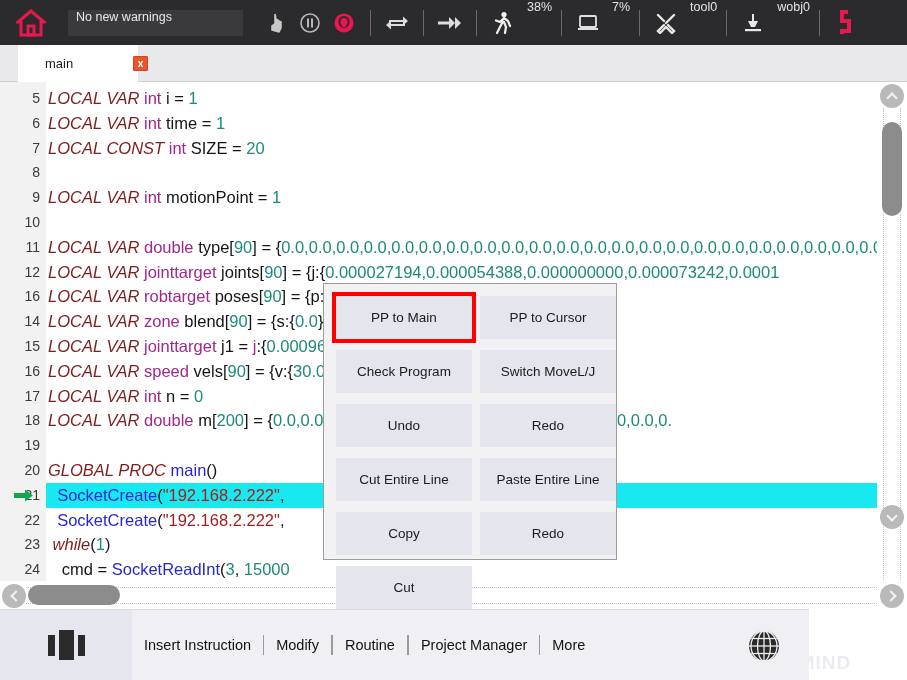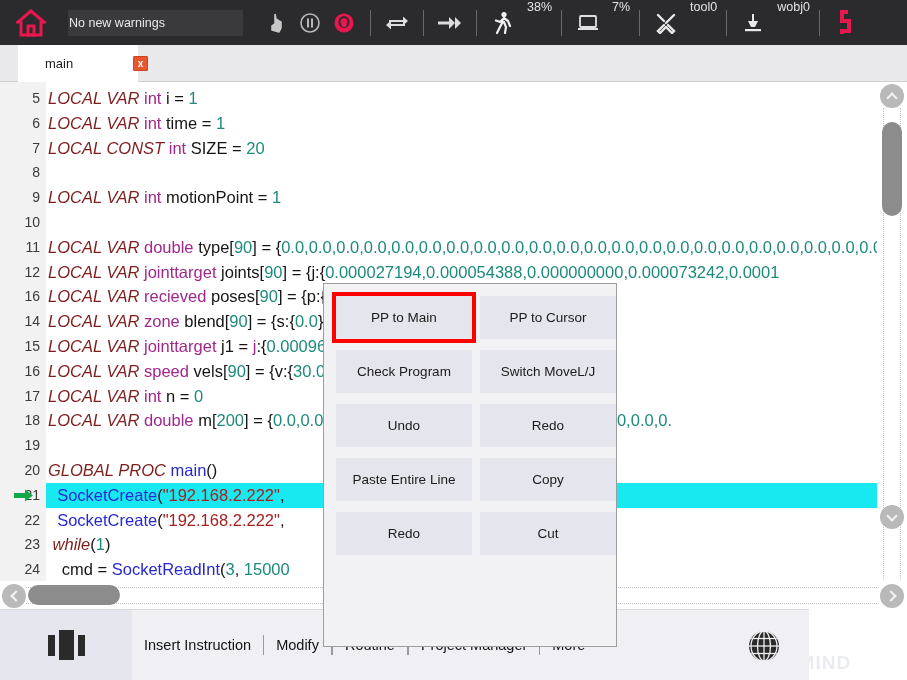--- a/index.html
+++ b/index.html
@@ -23,22 +23,22 @@
     cursor: pointer;
   }
   .home-glyph { width: 30px; height: 28px; position: relative; }
   .home-glyph svg { display:block; }
 
   #warnings-field {
     width: 175px; height: 26px;
     background: #3a3a3c;
     color: #e8e8e8;
     font-size: 12.5px;
-    display: flex; align-items: center;
-    padding-left: 1px;
+    display: flex; 
+    padding-left: 8px;
     margin-left: 6px;
   }
 
   .tb-sep {
     width: 1px; height: 26px; background: #6a6a6c;
     margin: 0 9px;
   }
   .tb-icon {
     width: 34px; height: 45px;
     display: flex; align-items: center; justify-content: center;
@@ -166,21 +166,21 @@
   #harrow-r { right: 3px; top: 3px; }
   .chev { width: 8px; height: 8px; border-top: 2px solid #f2f2f2; border-left: 2px solid #f2f2f2; }
   .chev.l { transform: rotate(-45deg); margin-left: 3px; }
   .chev.r { transform: rotate(135deg); margin-right: 3px; }
   .chev.u { transform: rotate(45deg); margin-top: 3px; }
   .chev.d { transform: rotate(-135deg); margin-bottom: 3px; }
 
   
   #ctxmenu {
     position: absolute; left: 323px; top: 283px;
-    width: 294px; height: 364px;
+    width: 294px; height: 277px;
     background: #f2f2f4;
     border: 1px solid #9d9d9d;
     z-index: 40;
   }
   .ctx-grid {
     position: absolute; left: 12px; top: 12px; right: 12px;
     display: grid;
     grid-template-columns: 136px 136px;
     gap: 11px 8px;
   }
@@ -375,21 +375,21 @@
     <div id="gutter-bg"></div>
     <div id="code-area">
         <div class="code-line"><span class="lineno">5</span><span class="ltext"><span class="kw">LOCAL VAR </span><span class="typ">int</span><span class="pln"> i = </span><span class="num">1</span></span></div>
         <div class="code-line"><span class="lineno">6</span><span class="ltext"><span class="kw">LOCAL VAR </span><span class="typ">int</span><span class="pln"> time = </span><span class="num">1</span></span></div>
         <div class="code-line"><span class="lineno">7</span><span class="ltext"><span class="kw">LOCAL CONST </span><span class="typ">int</span><span class="pln"> SIZE = </span><span class="num">20</span></span></div>
         <div class="code-line"><span class="lineno">8</span><span class="ltext"></span></div>
         <div class="code-line"><span class="lineno">9</span><span class="ltext"><span class="kw">LOCAL VAR </span><span class="typ">int</span><span class="pln"> motionPoint = </span><span class="num">1</span></span></div>
         <div class="code-line"><span class="lineno">10</span><span class="ltext"></span></div>
         <div class="code-line"><span class="lineno">11</span><span class="ltext"><span class="kw">LOCAL VAR </span><span class="typ">double</span><span class="pln"> type[</span><span class="num">90</span><span class="pln">] = {</span><span class="num">0.0,0.0,0.0,0.0,0.0,0.0,0.0,0.0,0.0,0.0,0.0,0.0,0.0,0.0,0.0,0.0,0.0,0.0,0.0,0.0,0.0,0.0,0.0,0.0,0.0</span></span></div>
         <div class="code-line"><span class="lineno">12</span><span class="ltext"><span class="kw">LOCAL VAR </span><span class="typ">jointtarget</span><span class="pln"> joints[</span><span class="num">90</span><span class="pln">] = {j:{</span><span class="num">0.000027194,0.000054388,0.000000000,0.000073242,0.0001</span></span></div>
-        <div class="code-line"><span class="lineno">16</span><span class="ltext"><span class="kw">LOCAL VAR </span><span class="typ">recieved</span><span class="pln"> poses[</span><span class="num">90</span><span class="pln">] = {p:{</span><span class="num">4,854.999359087},{0.707105809</span></span></div>
+        <div class="code-line"><span class="lineno">16</span><span class="ltext"><span class="kw">LOCAL VAR </span><span class="typ">robtarget</span><span class="pln"> poses[</span><span class="num">90</span><span class="pln">] = {p:{</span><span class="num">4,854.999359087},{0.707105809</span></span></div>
         <div class="code-line"><span class="lineno">14</span><span class="ltext"><span class="kw">LOCAL VAR </span><span class="typ">zone</span><span class="pln"> blend[</span><span class="num">90</span><span class="pln">] = {s:{</span><span class="num">0.0</span><span class="pln">},s:{</span><span class="num">0.0,0.0</span><span class="pln">},s:{</span><span class="num">0.0,0.0</span><span class="pln">},s:{</span><span class="num">0.0,0.</span></span></div>
         <div class="code-line"><span class="lineno">15</span><span class="ltext"><span class="kw">LOCAL VAR </span><span class="typ">jointtarget</span><span class="pln"> j1 = </span><span class="typ">j</span><span class="pln">:{</span><span class="num">0.000</span><span class="num">969,-0.000146484,0.000240326</span></span></div>
         <div class="code-line"><span class="lineno">16</span><span class="ltext"><span class="kw">LOCAL VAR </span><span class="typ">speed</span><span class="pln"> vels[</span><span class="num">90</span><span class="pln">] = {v:{</span><span class="num">30.0,200.0,0.0,0.0</span><span class="pln">},</span><span class="typ">v</span><span class="pln">:{</span><span class="num">30.0,200.0,2</span></span></div>
         <div class="code-line"><span class="lineno">17</span><span class="ltext"><span class="kw">LOCAL VAR </span><span class="typ">int</span><span class="pln"> n = </span><span class="num">0</span></span></div>
         <div class="code-line"><span class="lineno">18</span><span class="ltext"><span class="kw">LOCAL VAR </span><span class="typ">double</span><span class="pln"> m[</span><span class="num">200</span><span class="pln">] = {</span><span class="num">0.0,0.0,0.0,0.0,0.0,0.0,0.0,0.0,0.0,0.0,0.0,0.0,0.0,0.0,0.</span></span></div>
         <div class="code-line"><span class="lineno">19</span><span class="ltext"></span></div>
         <div class="code-line"><span class="lineno">20</span><span class="ltext"><span class="kw">GLOBAL PROC </span><span class="fn">main</span><span class="pln">()</span></span></div>
         <div class="code-line hl"><div class="hlbar"></div><svg class="pp-arrow" viewBox="0 0 20 13">
             <path d="M0 4 L11 4 L11 0.5 L19 6.5 L11 12.5 L11 9 L0 9 Z" fill="#12a84a"></path>
           </svg><span class="lineno">21</span><span class="ltext"><span class="pln">  </span><span class="fn">SocketCreate</span><span class="pln">(</span><span class="str">"192.168.2.222"</span><span class="pln">,</span></span></div>
@@ -434,20 +434,23 @@
           <span>Check Program</span>
         </div>
         <div class="ctx-btn">
           <span>Switch MoveL/J</span>
         </div>
         <div class="ctx-btn">
           <span>Undo</span>
         </div>
         <div class="ctx-btn">
           <span>Redo</span>
+        </div>
+        <div class="ctx-btn">
+          <span>Cut Entire Line</span>
         </div>
         <div class="ctx-btn">
           <span>Paste Entire Line</span>
         </div>
         <div class="ctx-btn">
           <span>Copy</span>
         </div>
         <div class="ctx-btn">
           <span>Redo</span>
         </div>

